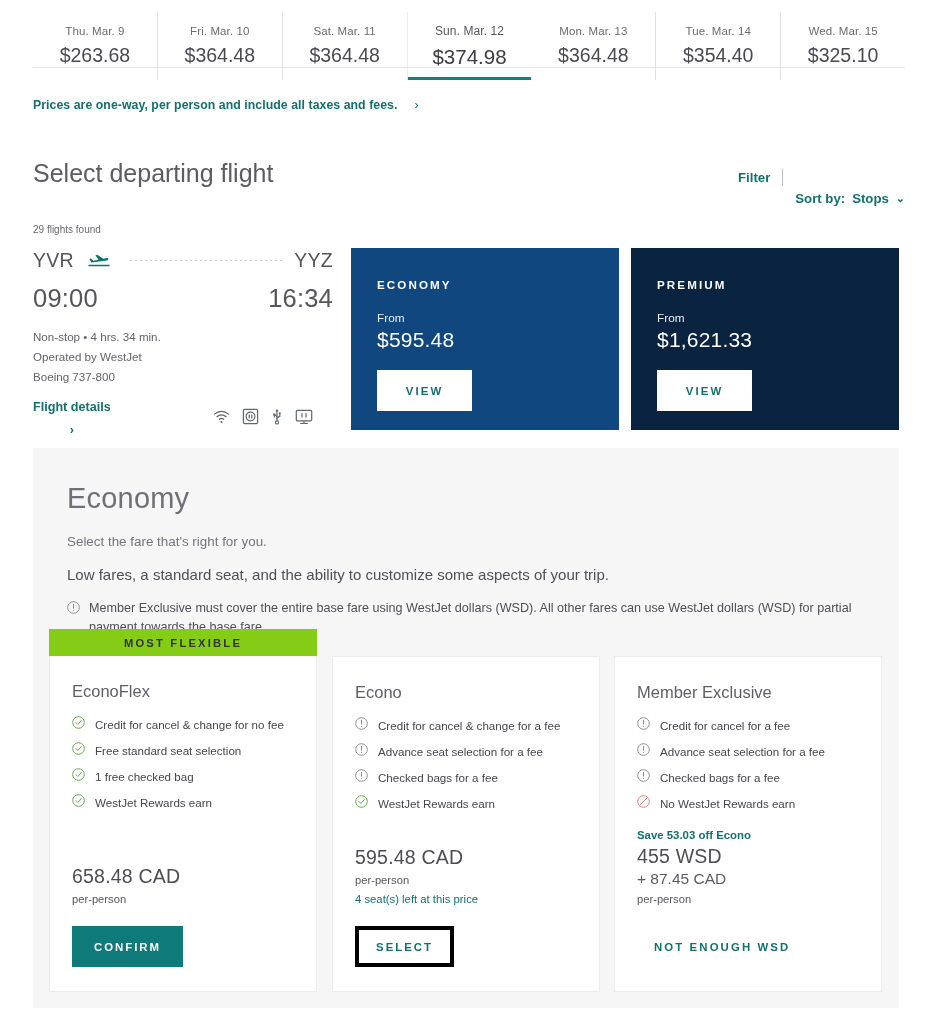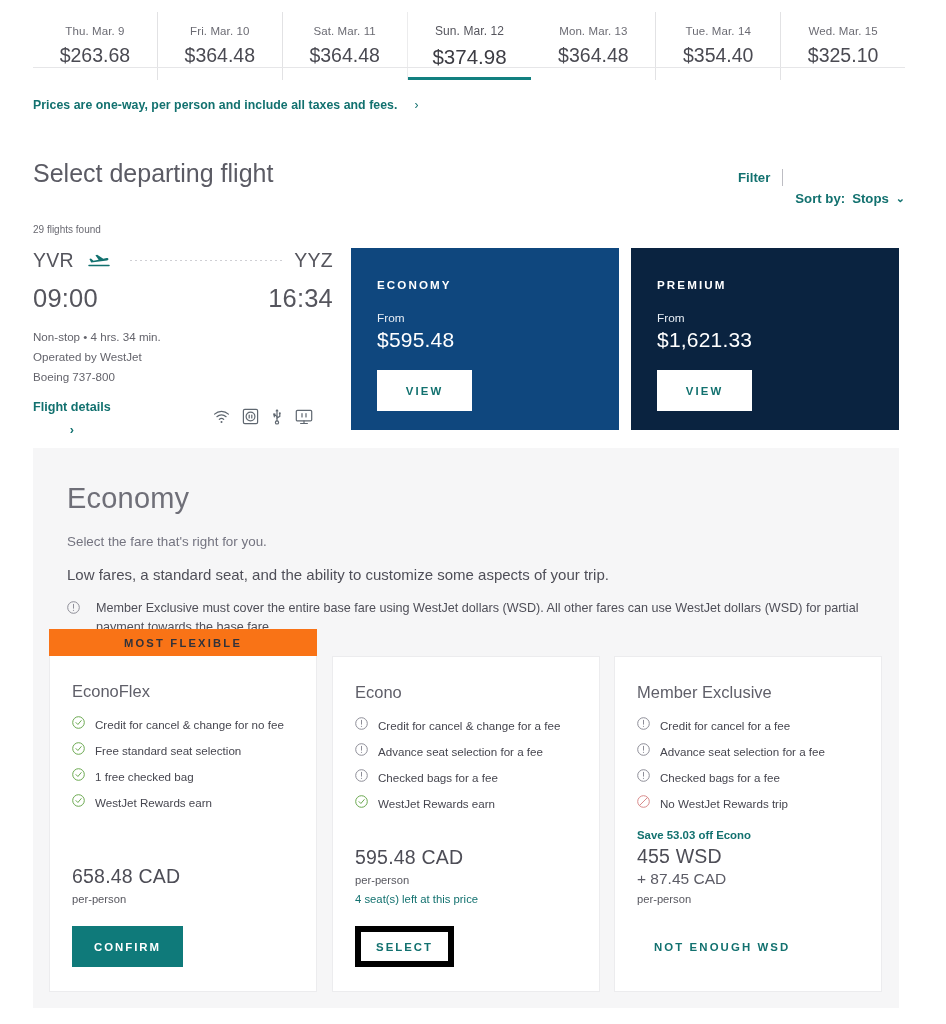--- a/index.html
+++ b/index.html
@@ -130,28 +130,28 @@
   .fare-panel {
     position: absolute; left: 33px; top: 448px;
     width: 866px; height: 560px; background: #f6f6f7;
     padding: 34px 0 0 0;
   }
   .fp-inner { padding: 0 34px; }
   .fp-title { font-size: 29px; font-weight: 300; color: #6f6f78; letter-spacing: .2px; }
   .fp-sub { margin-top: 19px; font-size: 13.4px; color: #747480; }
   .fp-desc { margin-top: 17px; font-size: 15px; color: #4f4f58; }
   .fp-note {
-    margin-top: 16px; display: flex; gap: 16px;
+    margin-top: 16px; display: flex; gap: 9px;
     font-size: 12.6px; color: #4f4f58; line-height: 19px; max-width: 800px;
   }
   .fp-note .i-circle { flex: 0 0 auto; margin-top: 2px; }
 
   .badge {
     position: absolute; left: 49px; top: 629px;
-    width: 268px; height: 27px; background: #f97316;
+    width: 268px; height: 27px; background: #84cc16;
     display: flex; align-items: center; justify-content: center;
     font-size: 11.2px; font-weight: bold; letter-spacing: 2.2px; color: #32323a;
   }
 
   .fare-cards { position: absolute; left: 49px; top: 656px; width: 834px; height: 336px; }
   .fare-card {
     position: absolute; top: 0; width: 268px; height: 336px;
     background: #ffffff; border: 1px solid #ececee;
     padding: 26px 22px 0 22px;
   }
@@ -176,21 +176,21 @@
   .seats { font-size: 11.3px; color: #12716f; margin-top: 7px; }
 
   .cta { position: absolute; left: 22px; bottom: 24px; }
   .btn-solid {
     width: 111px; height: 41px; background: #0f7a7a; color: #ffffff;
     display: flex; align-items: center; justify-content: center;
     font-size: 11.4px; font-weight: bold; letter-spacing: 2px;
   }
   .btn-outline {
     width: 99px; height: 41px; background: #ffffff; color: #12716f;
-    border: 6px solid #000000;
+    border: 4px solid #000000;
     display: flex; align-items: center; justify-content: center;
     font-size: 11.4px; font-weight: bold; letter-spacing: 2px;
   }
   .btn-text {
     height: 41px; color: #12716f; display: flex; align-items: center;
     font-size: 11.4px; font-weight: bold; letter-spacing: 2.1px;
     padding-left: 17px;
   }
 </style>
 </head>
@@ -460,21 +460,21 @@
                 <path d="M6.5 3.3v3.9" stroke-linecap="round"></path>
                 <circle cx="6.5" cy="9.3" r=".6" fill="#8e8e98" stroke="none"></circle>
               </svg></span>
             <span>Checked bags for a fee</span>
           </div>
           <div class="feat">
             <span class="ic"><svg width="13" height="13" viewBox="0 0 13 13" fill="none" stroke="#d88a8a" stroke-width="1">
                 <circle cx="6.5" cy="6.5" r="5.8"></circle>
                 <path d="M2.6 10.4 10.4 2.6" stroke-linecap="round"></path>
               </svg></span>
-            <span>No WestJet Rewards trip</span>
+            <span>No WestJet Rewards earn</span>
           </div>
         </div>
         <div class="price-block">
           <div class="save-line">Save 53.03 off Econo</div>
           <div class="amt">455 WSD</div>
           <div class="amt-sub">+ 87.45 CAD</div>
           <div class="per">per-person</div>
         </div>
         <div class="cta">
           <div class="btn-text">NOT ENOUGH WSD</div>

